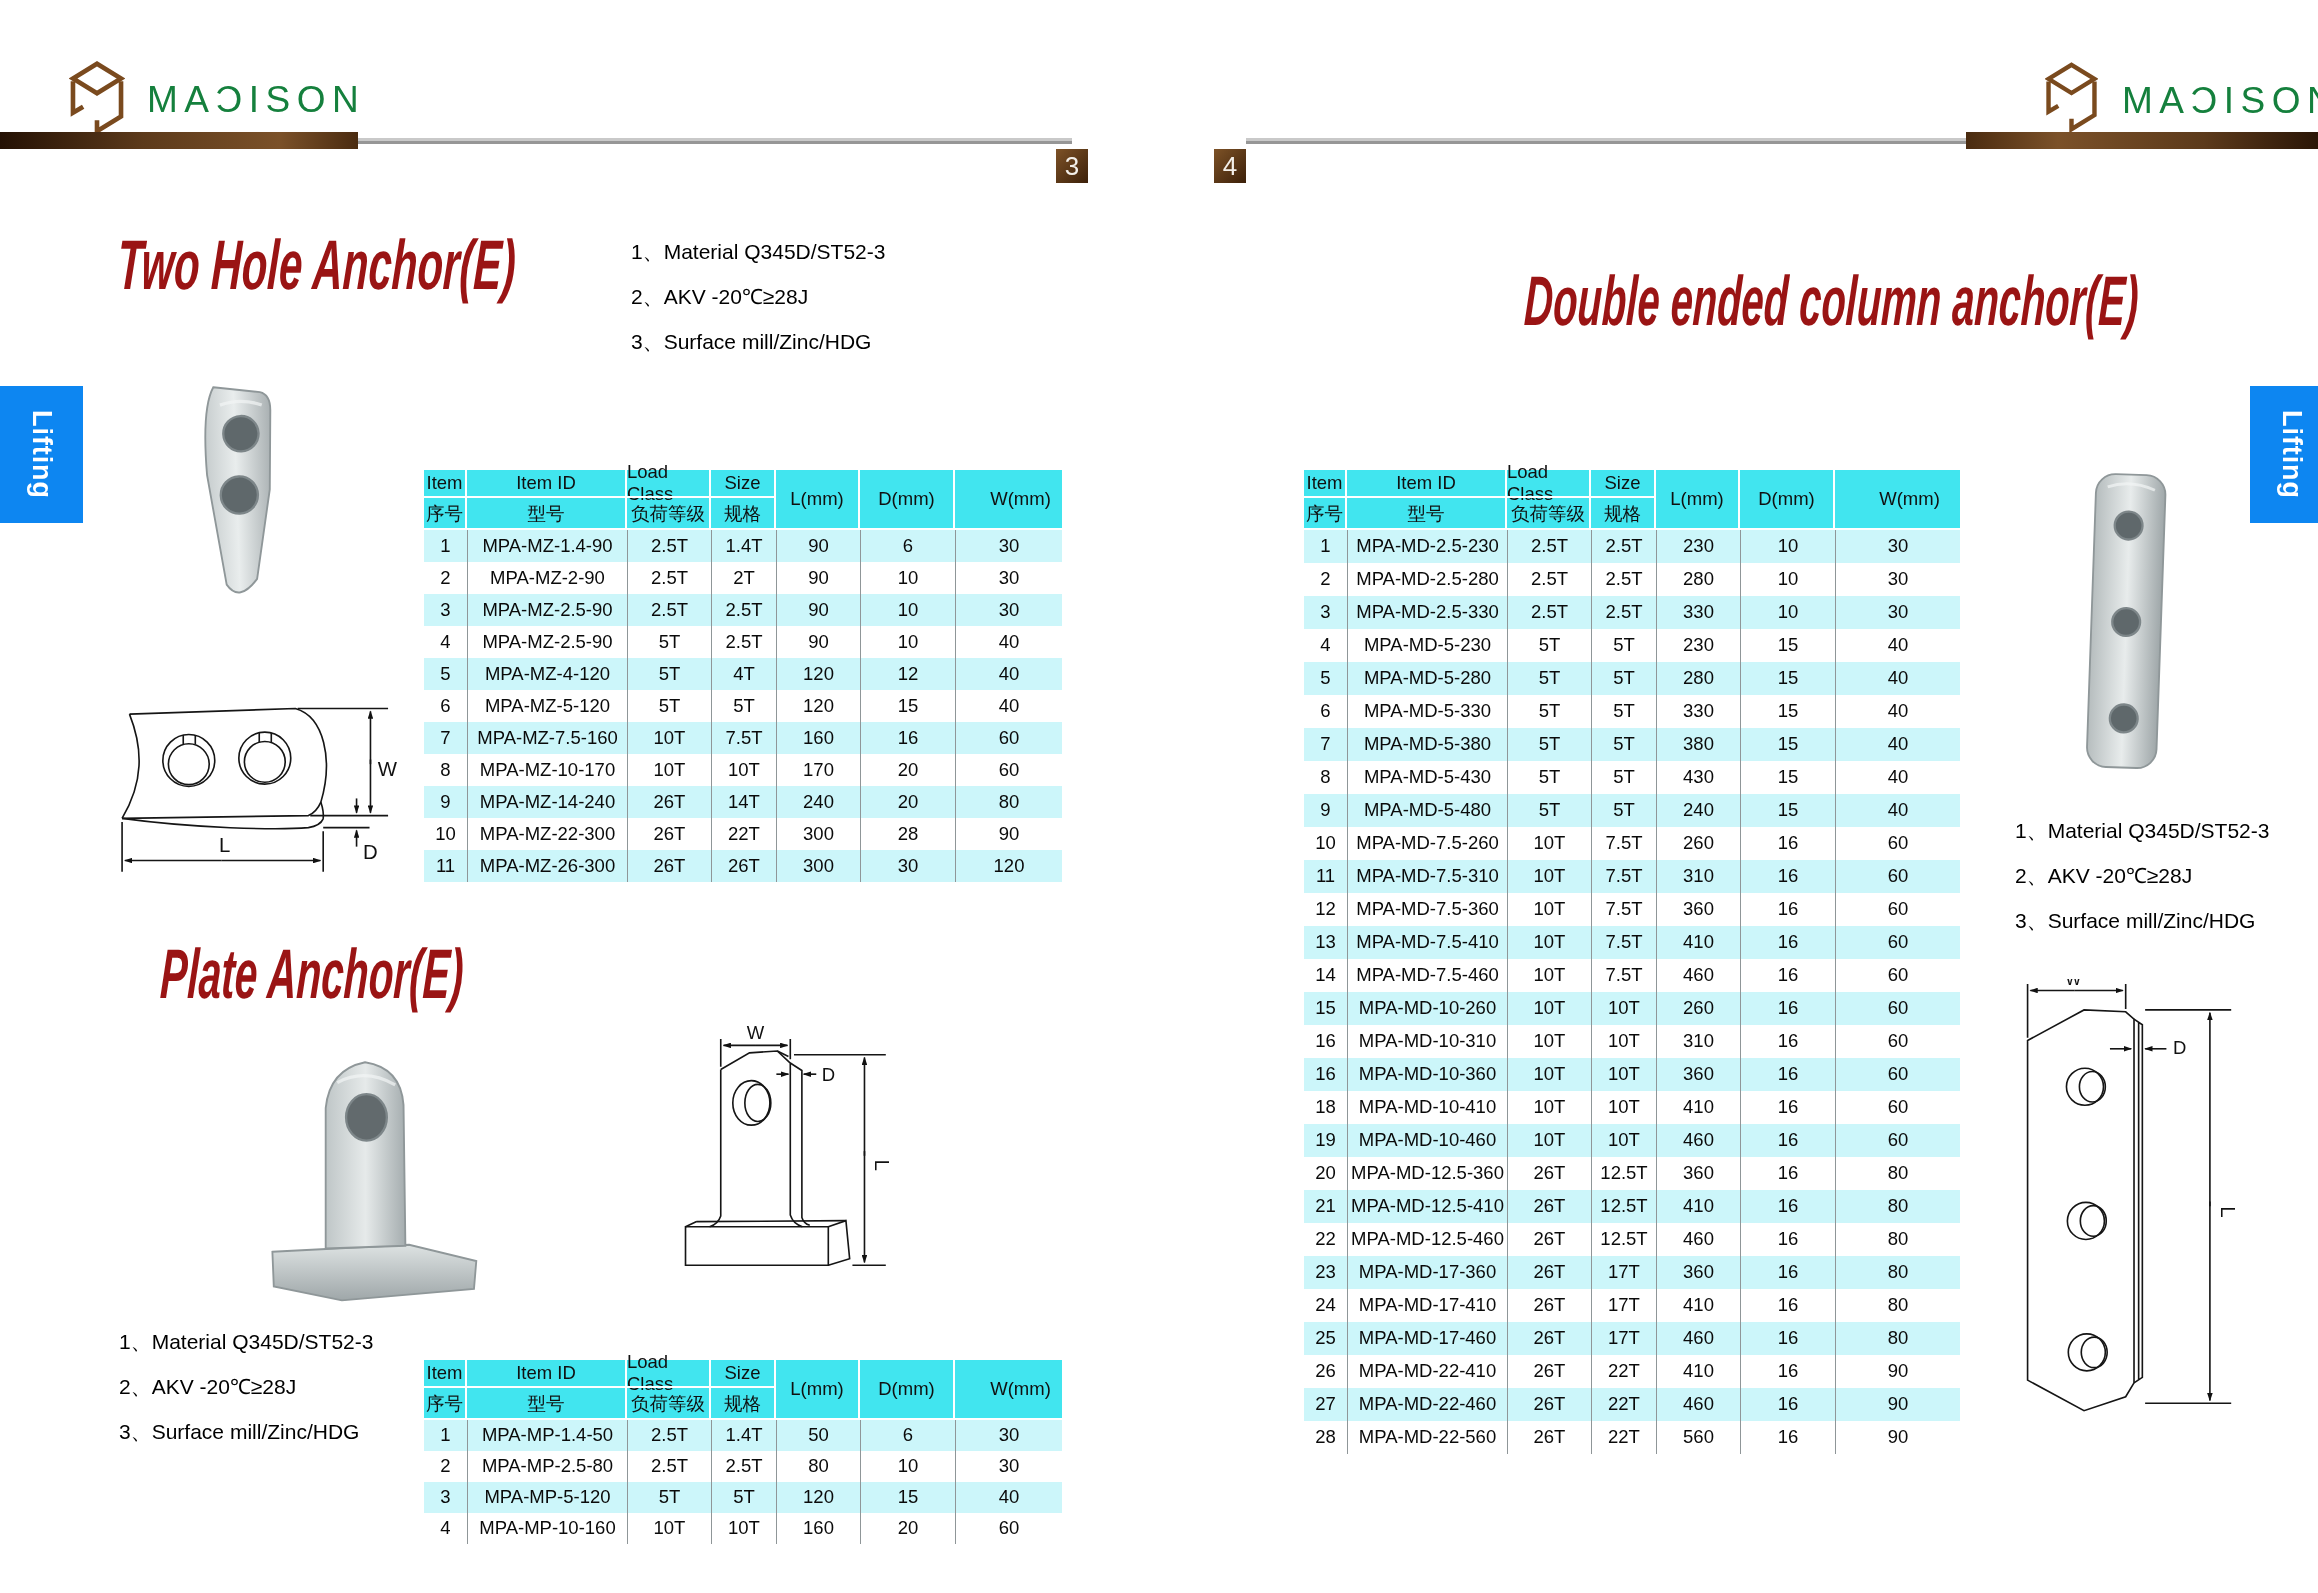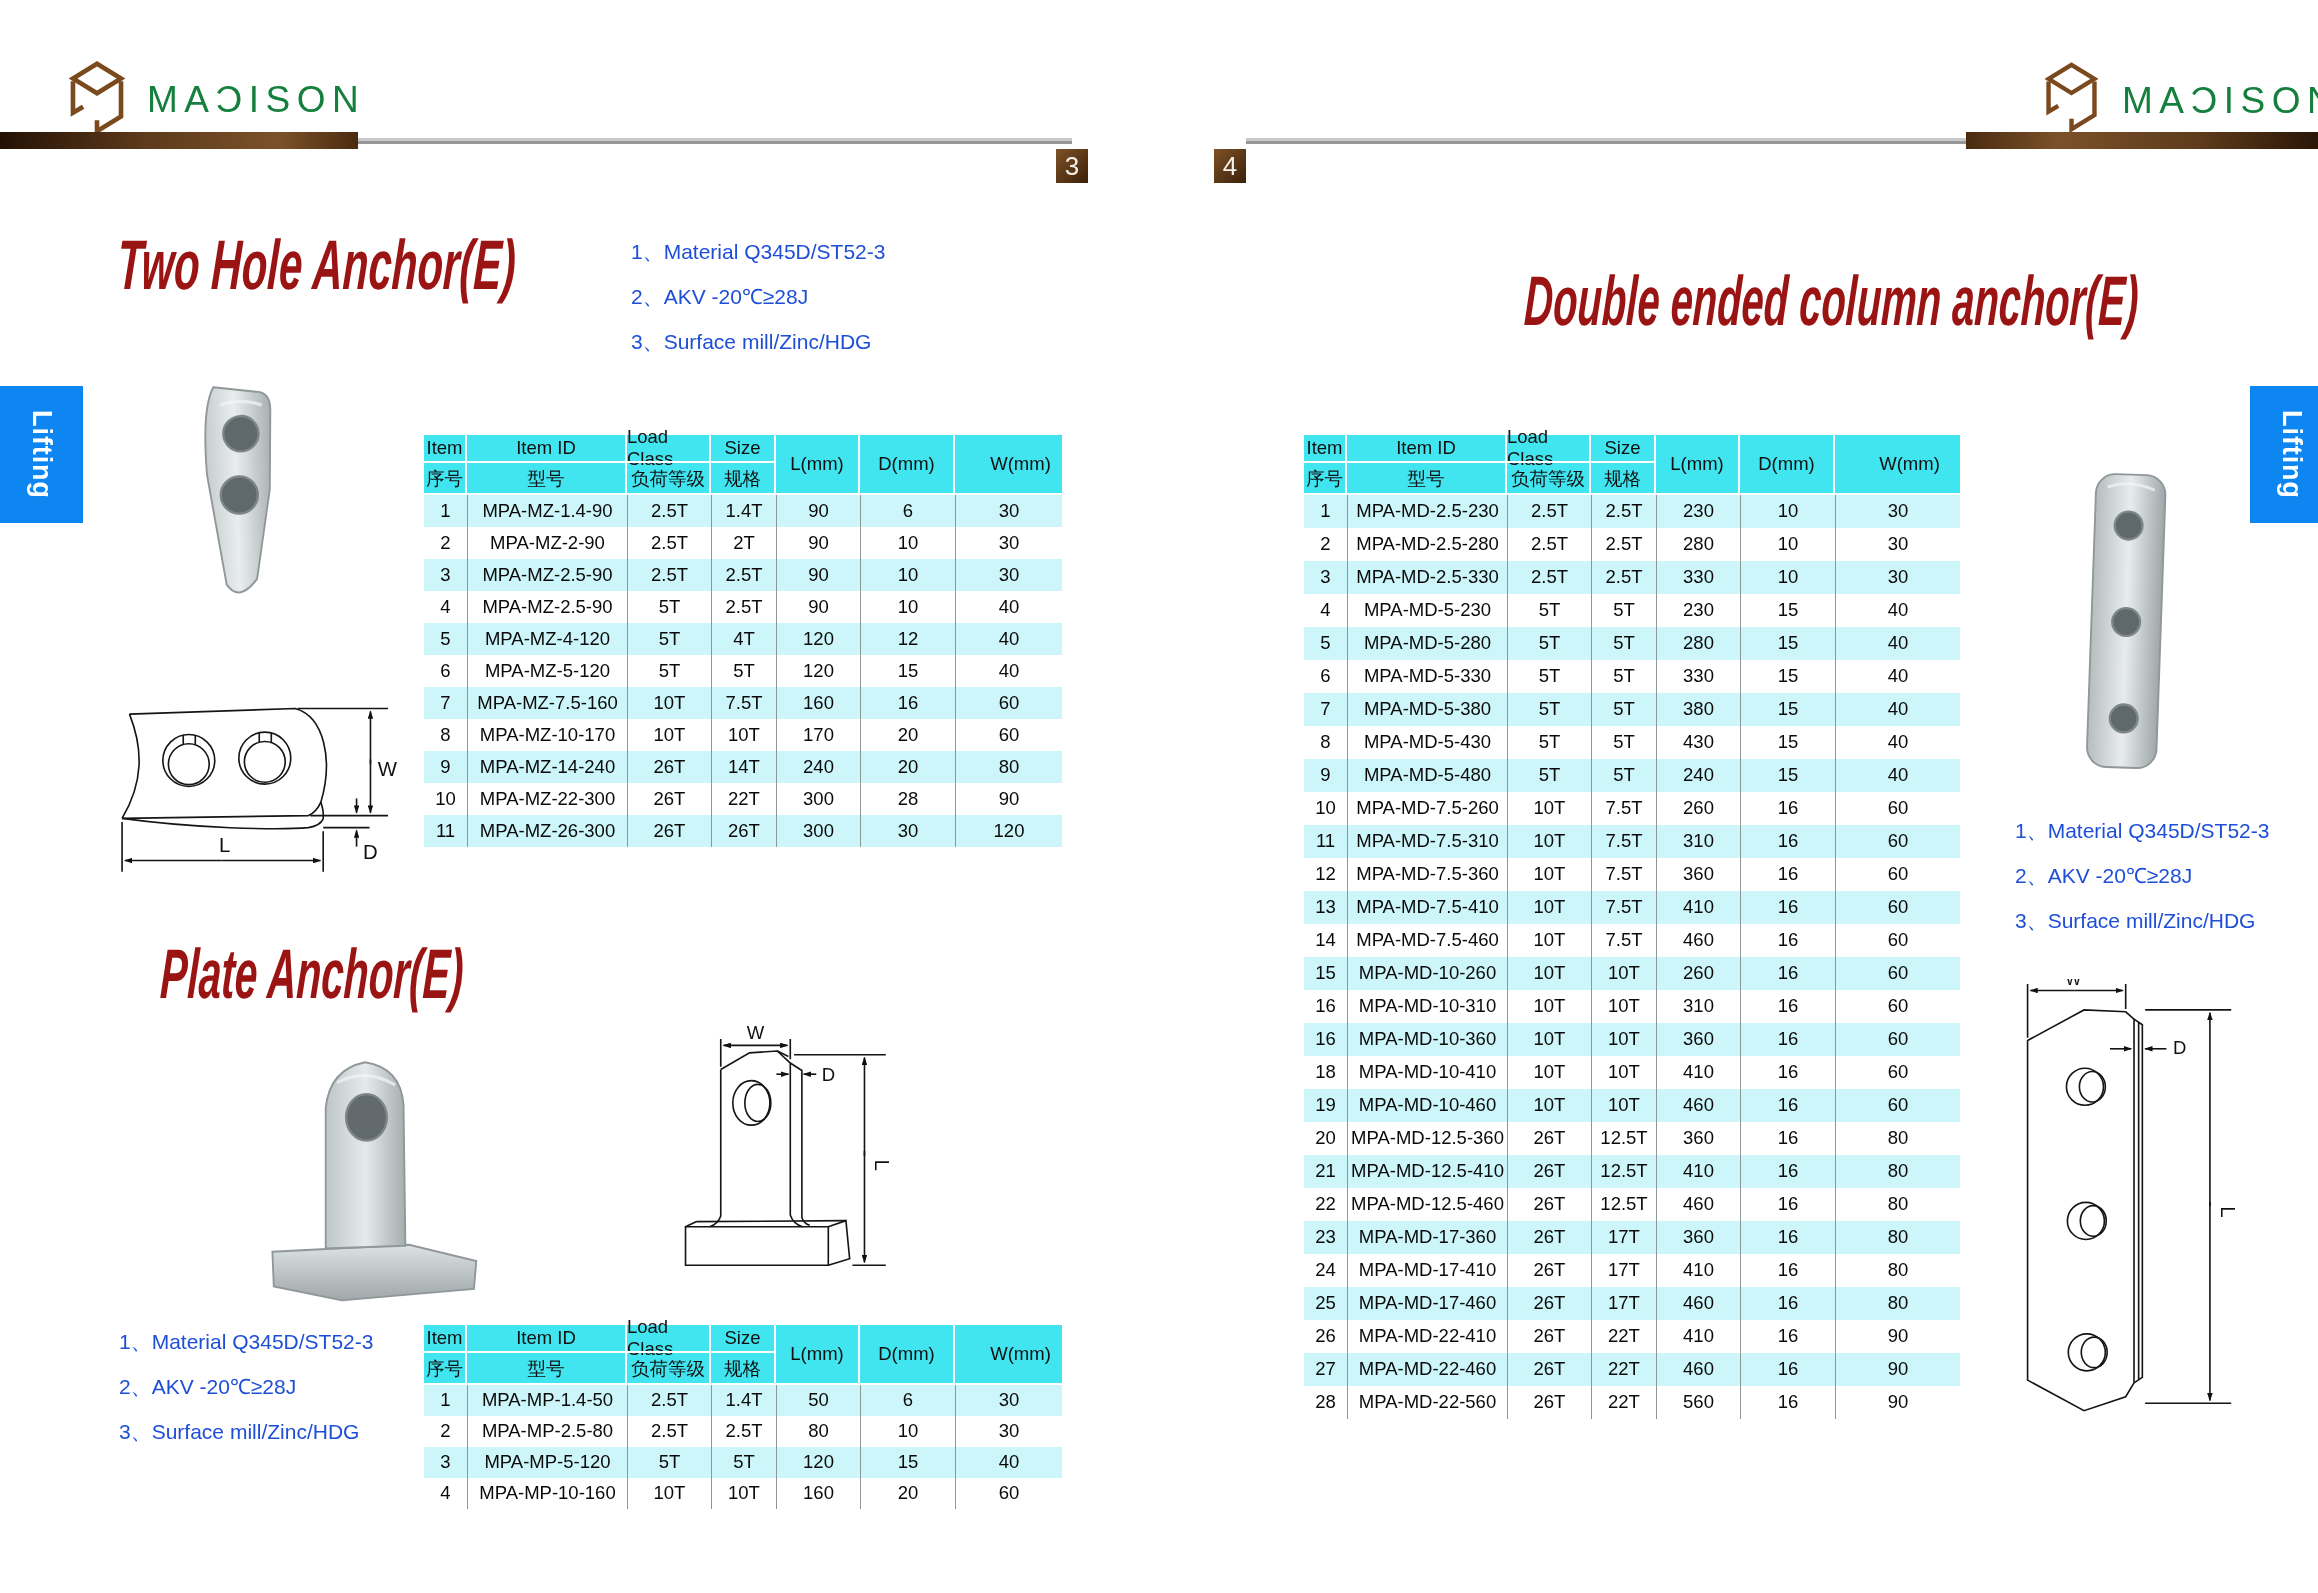--- a/index.html
+++ b/index.html
@@ -21,25 +21,25 @@
 
   
   .side-tab{position:absolute;top:386px;width:83px;height:137px;background:#0d86f1;
             display:flex;align-items:center;justify-content:center;}
   .side-tab span{color:#fff;font-weight:bold;font-size:27px;letter-spacing:0.9px;
                  transform:rotate(90deg);white-space:nowrap;}
 
   
   .sec-title{position:absolute;color:#9a1414;font-weight:bold;font-style:italic;
              font-size:70px;line-height:1.05;transform-origin:left top;white-space:nowrap;}
-  .notes{position:absolute;font-size:21px;color:#1d4ed8;}
+  .notes{position:absolute;font-size:21px;color:#000000;}
   .note{height:45px;display:flex;align-items:center;white-space:nowrap;}
 
   
-  .ctable{position:absolute;}
+  .ctable{position:absolute;margin-top:35px;}
   .thead,.trow{display:grid;grid-template-columns:43px 160px 84px 65px 84px 95px var(--c7,107px);}
   .thead{height:58px;margin-bottom:1.9px;}
   .hcell{background:#41e5ef;border-right:2.3px solid #fff;font-size:18.5px;color:#101010;}
   .hcell:last-child{border-right:none;padding-left:24px;}
   .hcell.one{display:flex;align-items:center;justify-content:center;}
   .hcell.two{display:flex;flex-direction:column;}
   .h-en{height:25.5px;display:flex;align-items:center;justify-content:center;}
   .h-div{height:2.8px;background:#fff;}
   .h-zh{flex:1;display:flex;align-items:center;justify-content:center;}
   .trow{height:var(--rowh,32px);}

